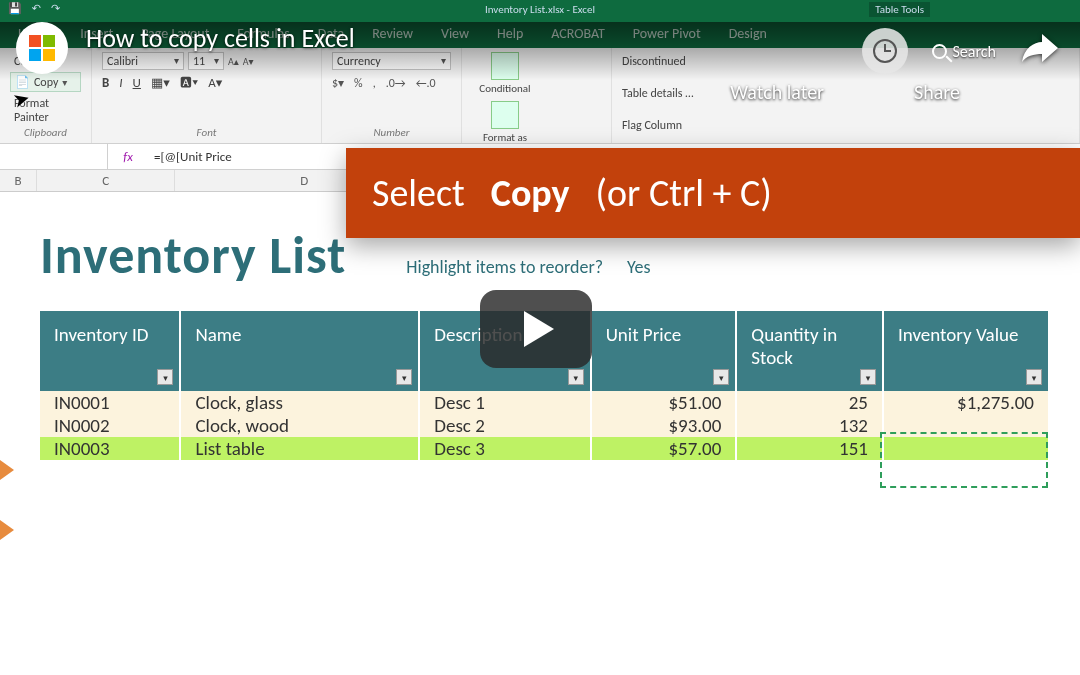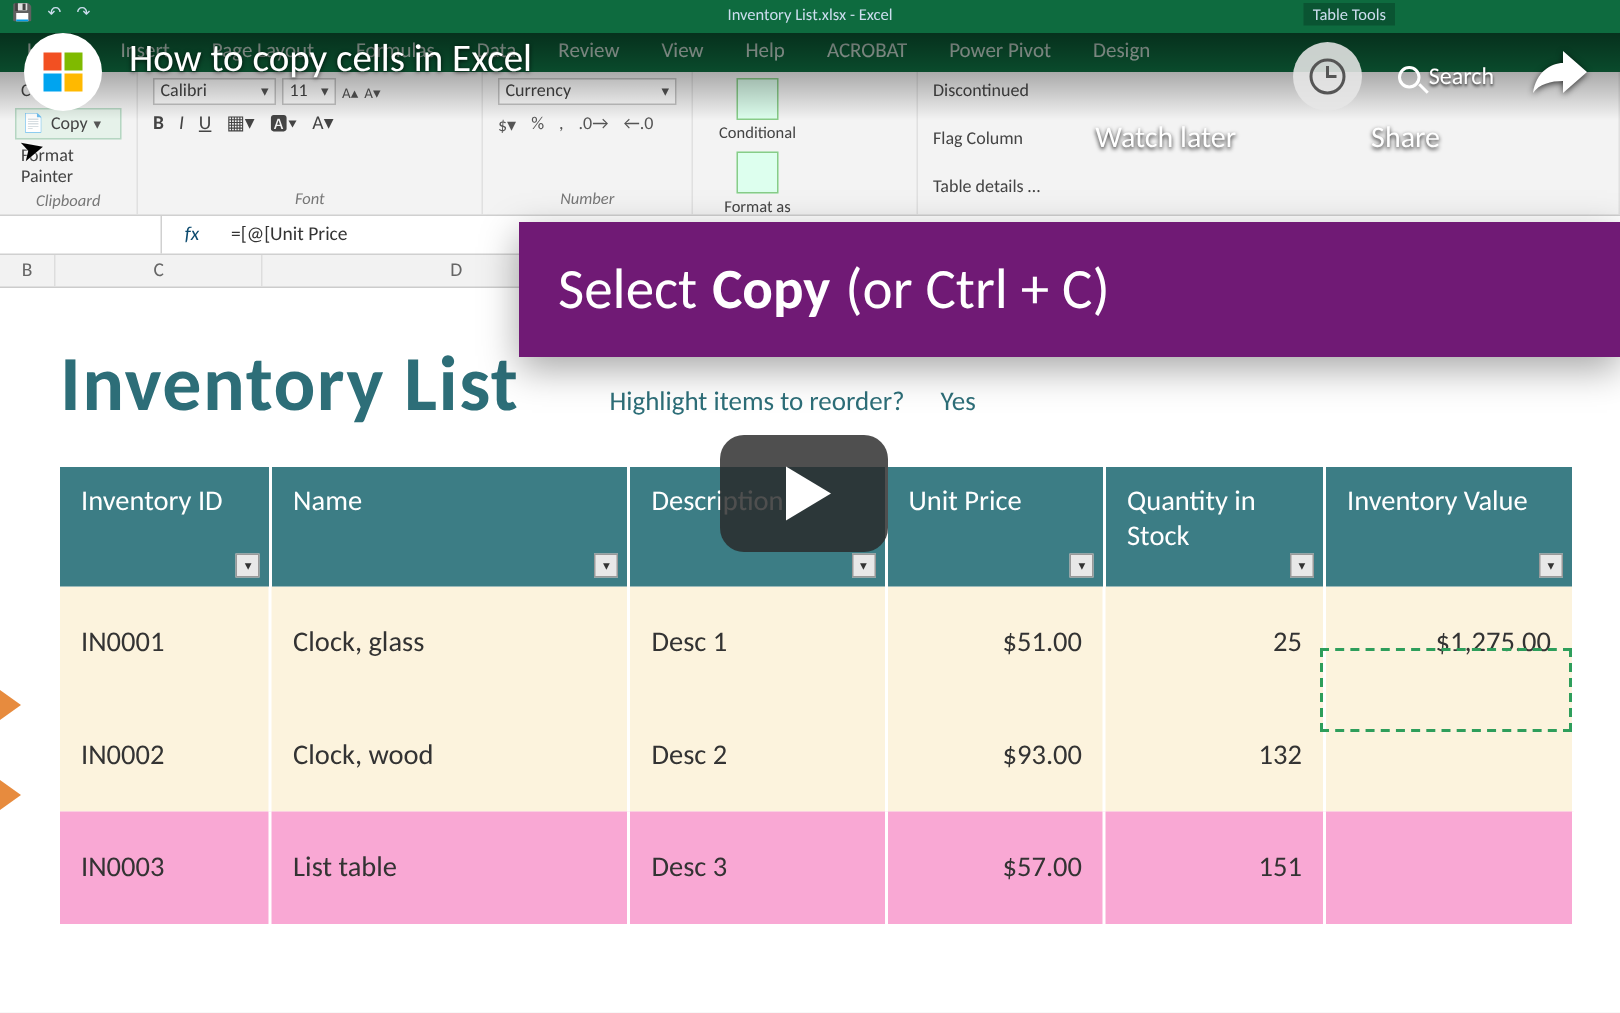--- a/index.html
+++ b/index.html
@@ -45,52 +45,52 @@
 
 .stygrp { width:150px; display:flex; gap:6px; align-items:flex-start; padding-top:4px; }
 .bigbtn { display:flex; flex-direction:column; align-items:center; font-size:11px; color:#444; width:66px; }
 .bigbtn .ic { width:28px; height:28px; background:#dfe; border:1px solid #8c8; margin-bottom:2px; }
 
 .tailgrp { flex:1; display:flex; gap:18px; padding-top:6px; font-size:12px; color:#444; }
 
 
 .fbar { height:26px; background:#fff; border-bottom:1px solid #d0d0d0; display:flex; align-items:center; font-size:13px; }
 .namebox { width:108px; border-right:1px solid #d0d0d0; padding:0 8px; color:#444; height:100%; display:flex; align-items:center; }
-.fx { width:40px; text-align:center; color:#0c4a6e; font-style:italic; }
+.fx { width:40px; text-align:center; color:#a21caf; font-style:italic; }
 .fval { padding:0 6px; color:#333; }
 
 
 .colhdr { height:22px; background:#f2f2f2; border-bottom:1px solid #ccc; display:flex; font-size:13px; color:#666; }
 .colhdr div { border-right:1px solid #ddd; display:flex; align-items:center; justify-content:center; }
 .cB{width:40px}.cC{width:150px}.cD{width:280px}.cE{width:170px}.cF{width:160px}.cG{width:170px}.cH{width:200px}
 
 
 .sheet { padding:24px 0 0 40px; background:#fff; height:480px; position:relative; }
 .titlewrap { display:flex; align-items:baseline; gap:60px; margin-bottom:24px; }
 .shtitle { font-size:52px; font-weight:600; color:#2d6e78; letter-spacing:1px; }
 .reorder { font-size:18px; color:#2d6e78; display:flex; gap:24px;margin-top:40px; }
 
 
 table.inv { border-collapse:collapse; width:1010px; font-size:19px; }
 table.inv thead th { background:#3c7d85; color:#fff; text-align:left; font-weight:500; padding:12px 14px 22px 14px; border-right:2px solid #fff; vertical-align:top; position:relative; }
 table.inv thead th .flt { position:absolute; right:6px; bottom:6px; width:16px; height:16px; background:#e8e8e8; border:1px solid #999; font-size:9px; color:#333; display:flex; align-items:center; justify-content:center; }
-table.inv td { padding:26px 14px; border-right:2px solid #fff; color:#333; }
+table.inv td { padding:0 14px; border-right:2px solid #fff; color:#333; }
 tr.odd td { background:#fcf3dd; }
-tr.even td { background:#f9a8d4; }
+tr.even td { background:#bef264; }
 td.r { text-align:right; }
 .c1{width:143px}.c2{width:250px}.c3{width:175px}.c4{width:150px}.c5{width:150px}.c6{width:170px}
 
 
 .marquee { position:absolute; border:2px dashed #2e9e5b; pointer-events:none; }
 
 
 .flag { position:absolute; left:0; width:0; height:0; border-top:10px solid transparent; border-bottom:10px solid transparent; border-left:14px solid #e78b3e; }
 
 
-.callout { position:absolute; top:148px; left:346px; width:734px; height:90px; background:#701a75; color:#fff; display:flex; align-items:center; padding-left:26px; font-size:38px; font-weight:300; box-shadow:0 8px 24px rgba(0,0,0,.35); z-index:30; }
+.callout { position:absolute; top:148px; left:346px; width:734px; height:90px; background:#c2410c; color:#fff; display:flex; align-items:center; padding-left:26px; font-size:38px; font-weight:300; box-shadow:0 8px 24px rgba(0,0,0,.35); z-index:30;gap:16px; }
 .callout b { font-weight:700; margin:0 10px; }
 
 
 .ytbar { position:absolute; top:22px; left:0; right:0; height:58px; background:linear-gradient(rgba(0,0,0,.55),rgba(0,0,0,0)); z-index:40; display:flex; align-items:flex-start; padding-left:16px; gap:18px; }
 .ytavatar { width:52px; height:52px; border-radius:50%; background:#fff; display:flex; align-items:center; justify-content:center; }
 .mslogo { width:26px; height:26px; display:grid; grid-template-columns:1fr 1fr; grid-template-rows:1fr 1fr; gap:2px; }
 .mslogo span:nth-child(1){background:#f25022}.mslogo span:nth-child(2){background:#7fba00}.mslogo span:nth-child(3){background:#00a4ef}.mslogo span:nth-child(4){background:#ffb900}
 .yttitle { color:#fff; font-size:26px; font-weight:400; text-shadow:0 1px 3px rgba(0,0,0,.8); }
 
 .ytright { position:absolute; top:28px; right:20px; z-index:41; display:flex; align-items:center; gap:24px; }
@@ -198,22 +198,22 @@
           <span>Conditional</span>
         </div>
       <div class="bigbtn">
           <div class="ic"></div>
           <span>Format as</span>
         </div>
     </div>
 
     <div class="grp tailgrp">
       <span>Discontinued</span>
+      <span>Table details …</span>
       <span>Flag Column</span>
-      <span>Table details …</span>
       <span>Normal</span>
     </div>
   </div>
 
   <div class="fbar">
     <div class="namebox"></div>
     <div class="fx">fx</div>
     <div class="fval">=[@[Unit Price</div>
   </div>
 

